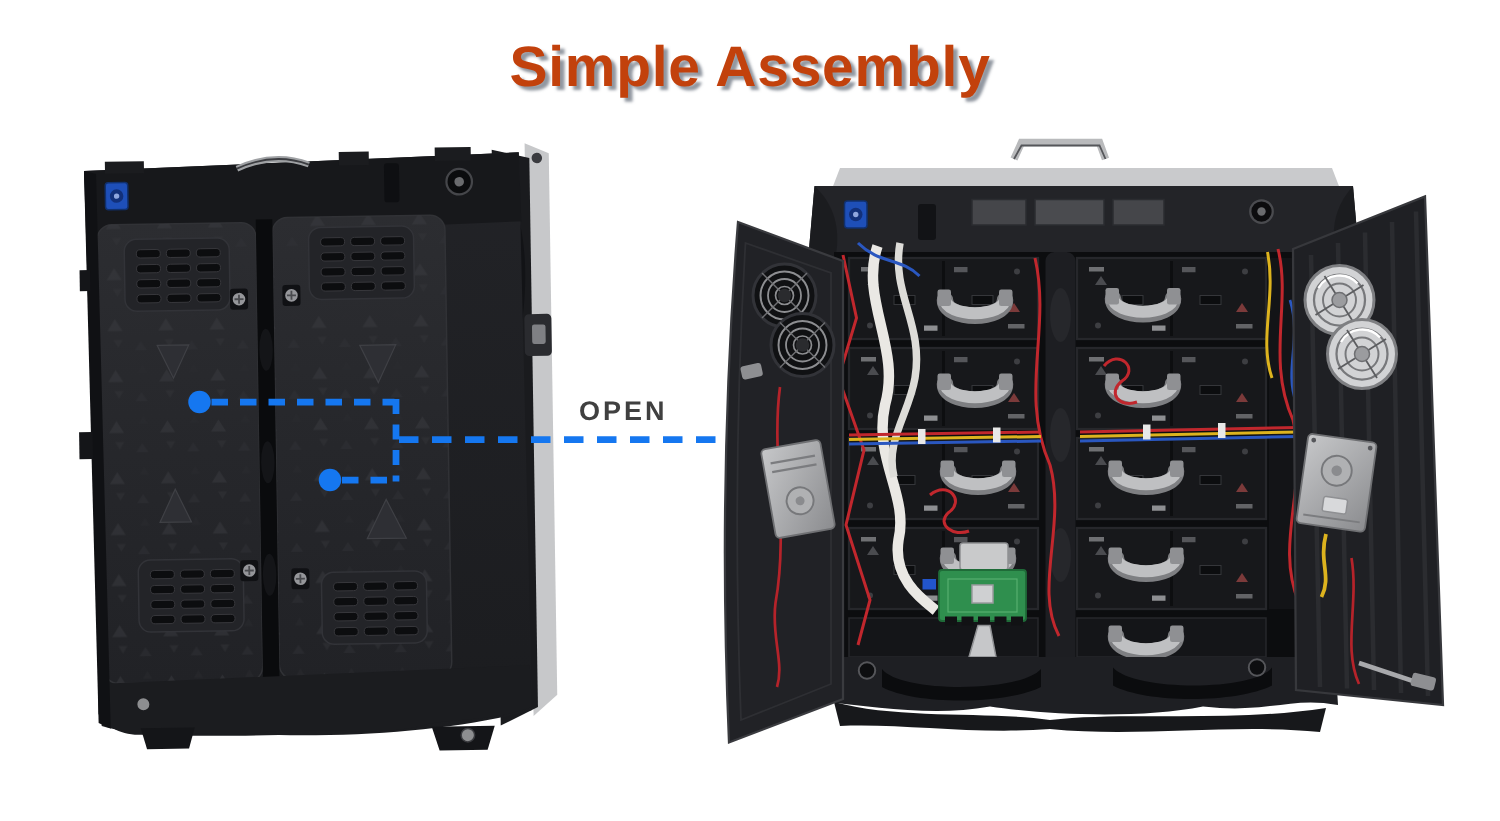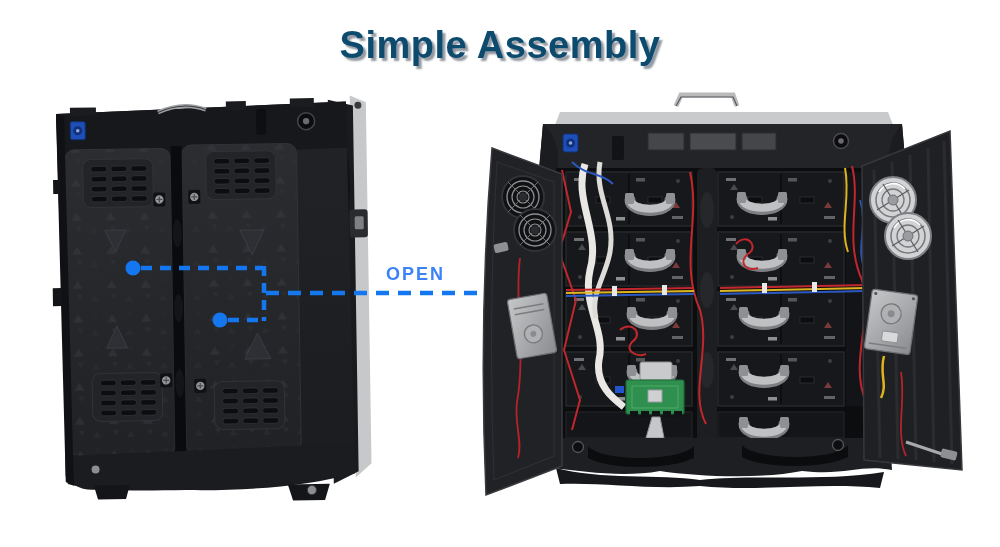--- a/index.html
+++ b/index.html
@@ -1,23 +1,23 @@
 <!DOCTYPE html>
 <html><head>
 <meta charset="utf-8">
 <style>
   html,body{margin:0;padding:0;background:#ffffff;}
   body{width:1000px;height:547px;overflow:hidden;position:relative;
        font-family:"Liberation Sans",sans-serif;}
   .canvas{position:absolute;inset:0;width:1000px;height:547px;}
   .title{position:absolute;top:24px;left:0;width:100%;text-align:center;
-         font-size:38px;font-weight:700;color:#0c4a6e;letter-spacing:0.5px;
+         font-size:38px;font-weight:700;color:#c2410c;letter-spacing:0.5px;
          text-shadow:3px 3px 2px rgba(108,116,128,.75);}
   .open-label{position:absolute;left:386px;top:264px;width:70px;
-              font-size:18px;font-weight:700;color:#3b82f6;letter-spacing:2px;}
+              font-size:18px;font-weight:700;color:#404040;letter-spacing:2px;}
   svg{position:absolute;inset:0;}
 </style>
 </head>
 <body>
 
 <div class="canvas">
 
 <svg width="1000" height="547" viewBox="0 0 1000 547">
   <defs>
     <linearGradient id="doorGrad" x1="0" y1="0" x2="0" y2="1">

